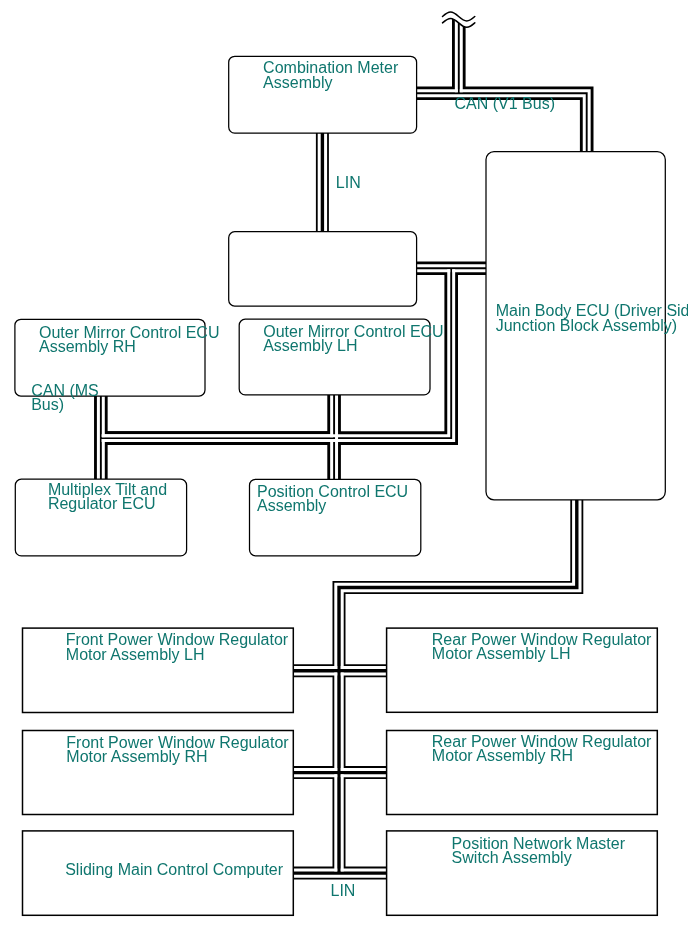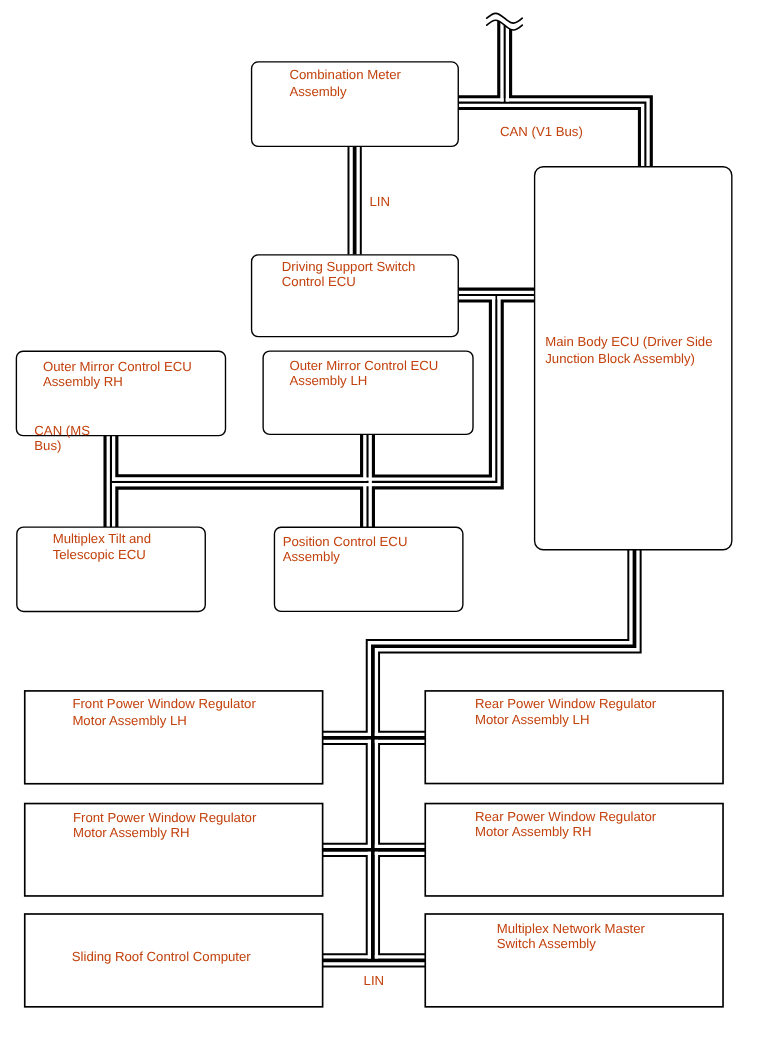--- a/index.html
+++ b/index.html
@@ -8,21 +8,21 @@
   #stage{position:relative;width:688px;height:949px;background:#fff;}
   #net{position:absolute;left:0;top:0;width:688px;height:949px;}
   .bkA{fill:none;stroke:#000;stroke-width:13.6;stroke-linecap:butt;stroke-linejoin:miter;}
   .whA{fill:none;stroke:#fff;stroke-width:3.0;stroke-linecap:butt;stroke-linejoin:miter;}
   .bkB{fill:none;stroke:#000;stroke-width:13.0;stroke-linecap:butt;stroke-linejoin:miter;}
   .whB{fill:none;stroke:#fff;stroke-width:3.0;stroke-linecap:butt;stroke-linejoin:miter;}
   .wv{fill:none;stroke:#000;stroke-width:1.5;stroke-linecap:round;}
   .rb{fill:#fff;stroke:#000;stroke-width:1.25;}
   .sb{fill:#fff;stroke:#000;stroke-width:1.5;}
   .nodetext,.buslabel{position:absolute;transform:translateZ(0);font-family:"Liberation Sans",sans-serif;
-      font-size:12px;line-height:14.3px;color:#c2410c;white-space:pre;}
+      font-size:16px;line-height:14.3px;color:#0f766e;white-space:pre;}
 </style>
 </head>
 <body>
 
 <div id="stage">
 <svg id="net" viewBox="0 0 688 949" xmlns="http://www.w3.org/2000/svg">
 <defs>
         <clipPath id="wclip">
           <path d="M442.5 22.85 C449.12 16.91 452.03 16.91 458.65 22.85 C465.27 28.79 468.18 28.79 474.8 22.85 L474.8 120 L442.5 120 Z"></path>
         </clipPath>
@@ -93,41 +93,39 @@
 <rect class="sb" x="22.5" y="628.1" width="270.8" height="84.4"></rect>
 <rect class="sb" x="386.6" y="628.1" width="270.7" height="84.2"></rect>
 <rect class="sb" x="22.5" y="730.5" width="270.8" height="84"></rect>
 <rect class="sb" x="386.6" y="730.5" width="270.7" height="84"></rect>
 <rect class="sb" x="22.5" y="830.9" width="270.8" height="84.4"></rect>
 <rect class="sb" x="386.6" y="830.9" width="270.7" height="84.4"></rect>
 </g>
 </svg>
 <div class="nodetext" style="left:263.1px;top:61.4px">Combination Meter
 Assembly</div>
-<div class="nodetext" style="left:256.2px;top:235.2px">Driving Support Switch
-Control ECU</div>
 <div class="nodetext" style="left:495.7px;top:304.3px">Main Body ECU (Driver Side
 Junction Block Assembly)</div>
 <div class="nodetext" style="left:39.0px;top:325.7px">Outer Mirror Control ECU
 Assembly RH</div>
 <div class="nodetext" style="left:263.2px;top:324.8px">Outer Mirror Control ECU
 Assembly LH</div>
 <div class="nodetext" style="left:47.9px;top:483.2px">Multiplex Tilt and
-Telescopic ECU</div>
+Regulator ECU</div>
 <div class="nodetext" style="left:257px;top:484.6px">Position Control ECU
 Assembly</div>
 <div class="nodetext" style="left:65.8px;top:633.4px">Front Power Window Regulator
 Motor Assembly LH</div>
 <div class="nodetext" style="left:431.8px;top:632.8px">Rear Power Window Regulator
 Motor Assembly LH</div>
 <div class="nodetext" style="left:66.3px;top:735.8px">Front Power Window Regulator
 Motor Assembly RH</div>
 <div class="nodetext" style="left:431.8px;top:734.5px">Rear Power Window Regulator
 Motor Assembly RH</div>
-<div class="nodetext" style="left:65.2px;top:863.2px">Sliding Roof Control Computer</div>
-<div class="nodetext" style="left:451.6px;top:837.2px">Multiplex Network Master
+<div class="nodetext" style="left:65.2px;top:863.2px">Sliding Main Control Computer</div>
+<div class="nodetext" style="left:451.6px;top:837.2px">Position Network Master
 Switch Assembly</div>
-<div class="buslabel" style="left:454.5px;top:113px">CAN (V1 Bus)</div>
+<div class="buslabel" style="left:454.5px;top:97px">CAN (V1 Bus)</div>
 <div class="buslabel" style="left:335.8px;top:176.0px">LIN</div>
 <div class="buslabel" style="left:31.2px;top:384px">CAN (MS
 Bus)</div>
 <div class="buslabel" style="left:330.5px;top:884.1px">LIN</div>
 </div>
 
 </body></html>

